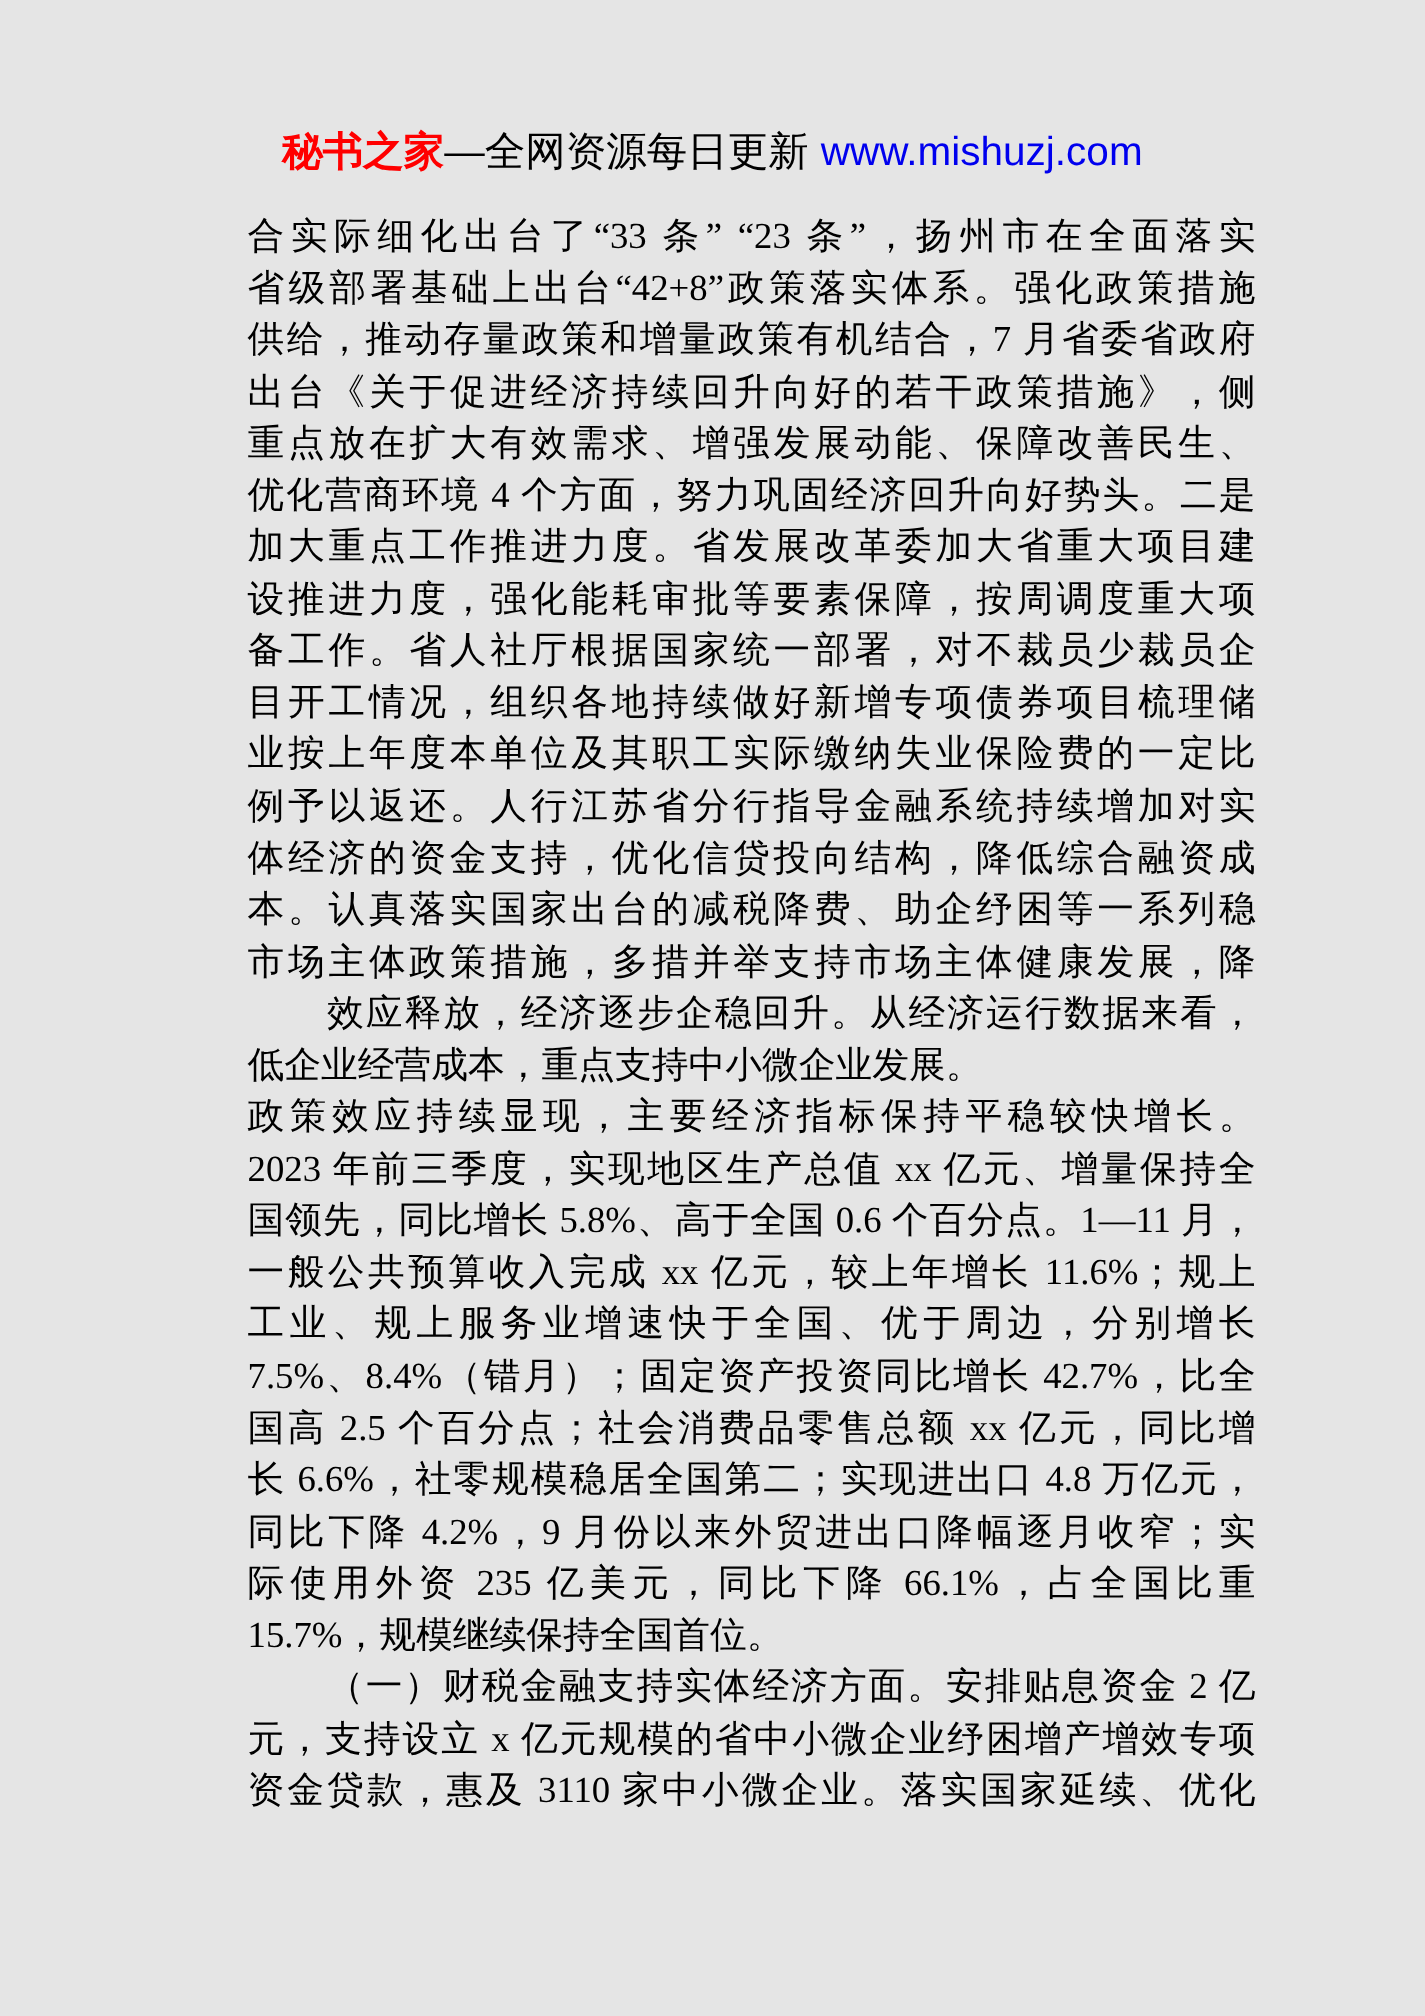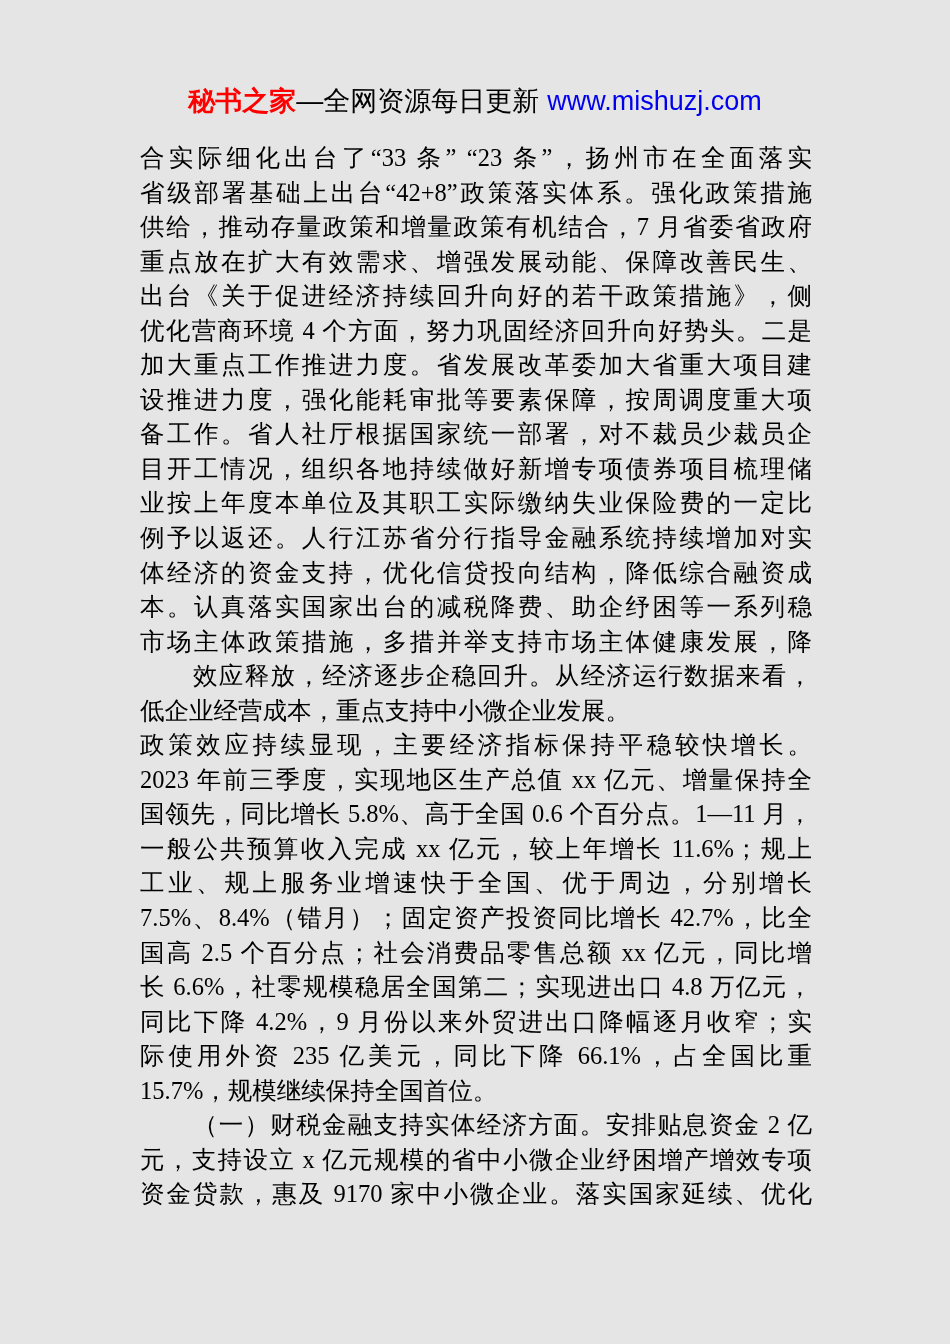--- a/index.html
+++ b/index.html
@@ -63,31 +63,31 @@
 </style>
 </head>
 <body>
 
 <div class="page" style="background: #e5e5e5; padding-left: 25px;">
 
   <div class="site-header">
     <span class="site-name" style="color: rgb(255, 0, 0);">秘书之家</span><span class="site-tagline" style="color: rgb(0, 0, 0);">—全网资源每日更新</span><span class="site-url" style="color: rgb(0, 0, 238);">www.mishuzj.com</span>
   </div>
 
-  <div class="doc-content" style="color: rgb(0, 0, 0);">
+  <div class="doc-content" style="color: rgb(0, 0, 0); margin-left: 25px;">
 
       <div class="line">合实际细化出台了“33 条” “23 条”，扬州市在全面落实</div>
 
       <div class="line">省级部署基础上出台“42+8”政策落实体系。强化政策措施</div>
 
       <div class="line">供给，推动存量政策和增量政策有机结合，7 月省委省政府</div>
 
+      <div class="line">出台《关于促进经济持续回升向好的若干政策措施》，侧</div>
+
       <div class="line">重点放在扩大有效需求、增强发展动能、保障改善民生、</div>
-
-      <div class="line">出台《关于促进经济持续回升向好的若干政策措施》，侧</div>
 
       <div class="line">优化营商环境 4 个方面，努力巩固经济回升向好势头。二是</div>
 
       <div class="line">加大重点工作推进力度。省发展改革委加大省重大项目建</div>
 
       <div class="line">设推进力度，强化能耗审批等要素保障，按周调度重大项</div>
 
       <div class="line">备工作。省人社厅根据国家统一部署，对不裁员少裁员企</div>
 
       <div class="line">目开工情况，组织各地持续做好新增专项债券项目梳理储</div>
@@ -125,16 +125,16 @@
       <div class="line">同比下降 4.2%，9 月份以来外贸进出口降幅逐月收窄；实</div>
 
       <div class="line">际使用外资 235 亿美元，同比下降 66.1%，占全国比重</div>
 
       <div class="line last">15.7%，规模继续保持全国首位。</div>
 
       <div class="line indent">（一）财税金融支持实体经济方面。安排贴息资金 2 亿</div>
 
       <div class="line">元，支持设立 x 亿元规模的省中小微企业纾困增产增效专项</div>
 
-      <div class="line">资金贷款，惠及 9170 家中小微企业。落实国家延续、优化</div>
+      <div class="line">资金贷款，惠及 3110 家中小微企业。落实国家延续、优化</div>
     </div>
 
 </div>
 
 </body></html>

